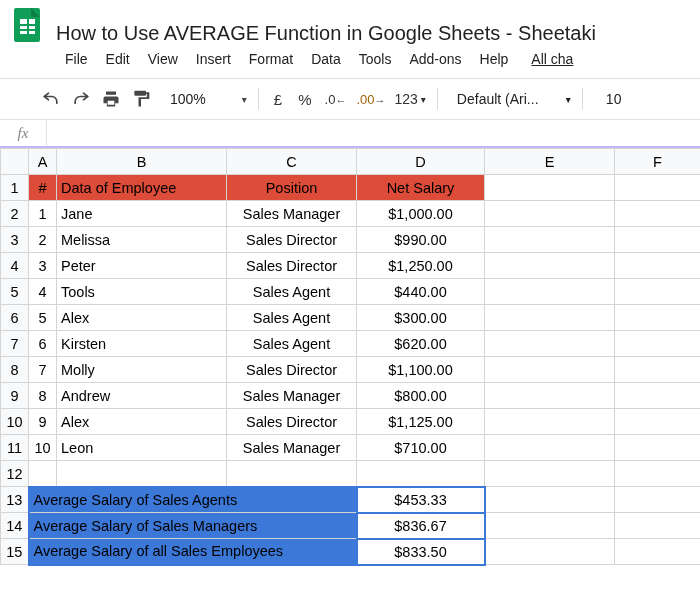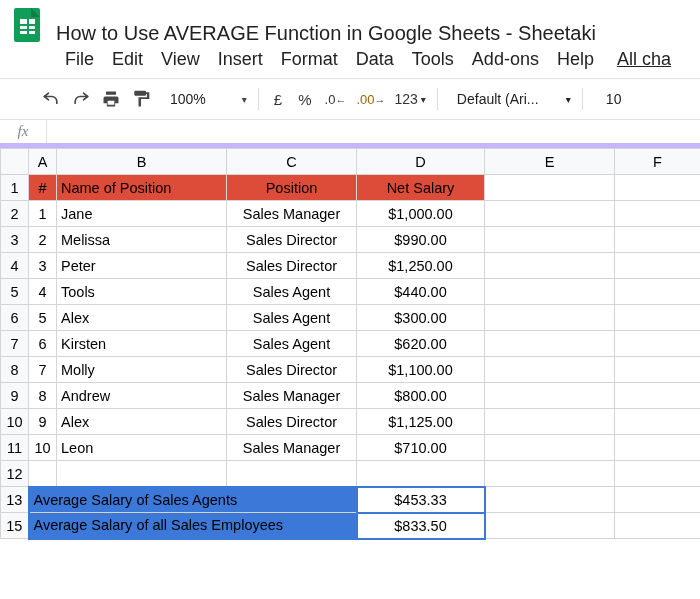--- a/index.html
+++ b/index.html
@@ -65,21 +65,21 @@
     white-space: nowrap;
     overflow: hidden;
   }
 
   
   .menubar {
     display: flex;
     align-items: center;
     padding-left: 56px;
     height: 26px;
-    font-size: 18px;
+    font-size: 14px;
     color: #222222;
     gap: 0px;
   }
   .menu-item {
     padding: 2px 9px;
     white-space: nowrap;
     cursor: default;
   }
   .menu-item.link {
     text-decoration: underline;
@@ -136,21 +136,21 @@
     width: 1px; height: 22px;
     background: #dadce0;
     margin: 0 7px;
   }
 
   
   .formulabar {
     display: flex;
     align-items: center;
     height: 28px;
-    border-bottom: 5px solid #c4b5fd;
+    border-bottom: 2px solid #c4b5fd;
   }
   .fx {
     width: 46px;
     text-align: center;
     font-family: "Liberation Serif", serif;
     font-style: italic;
     font-size: 15px;
     color: #80868b;
   }
   .formula-input {
@@ -328,21 +328,21 @@
       <th class="c-D">D</th>
       <th class="c-E">E</th>
       <th class="c-F">F</th>
     </tr>
   </thead>
   <tbody>
 
     <tr>
       <td class="rowhdr">1</td>
       <td class="hdr-red center">#</td>
-      <td class="hdr-red">Name of Position</td>
+      <td class="hdr-red">Data of Employee</td>
       <td class="hdr-red center">Position</td>
       <td class="hdr-red center">Net Salary</td>
       <td></td>
       <td></td>
     </tr>
 
     <tr>
       <td class="rowhdr">2</td>
       <td class="center">1</td>
       <td>Jane</td>
@@ -444,20 +444,27 @@
     </tr>
 
     <tr>
       <td class="rowhdr">13</td>
       <td class="blue-band sel-border-left sel-border-top" colspan="3">Average Salary of Sales Agents</td>
       <td class="result-cell">$453.33</td>
       <td></td>
       <td></td>
     </tr>
     <tr>
+      <td class="rowhdr">14</td>
+      <td class="blue-band sel-border-left" colspan="3">Average Salary of Sales Managers</td>
+      <td class="result-cell">$836.67</td>
+      <td></td>
+      <td></td>
+    </tr>
+    <tr>
       <td class="rowhdr">15</td>
       <td class="blue-band sel-border-left sel-border-bottom" colspan="3">Average Salary of all Sales Employees</td>
       <td class="result-cell">$833.50</td>
       <td></td>
       <td></td>
     </tr>
   </tbody>
 </table>
 </div>
 

